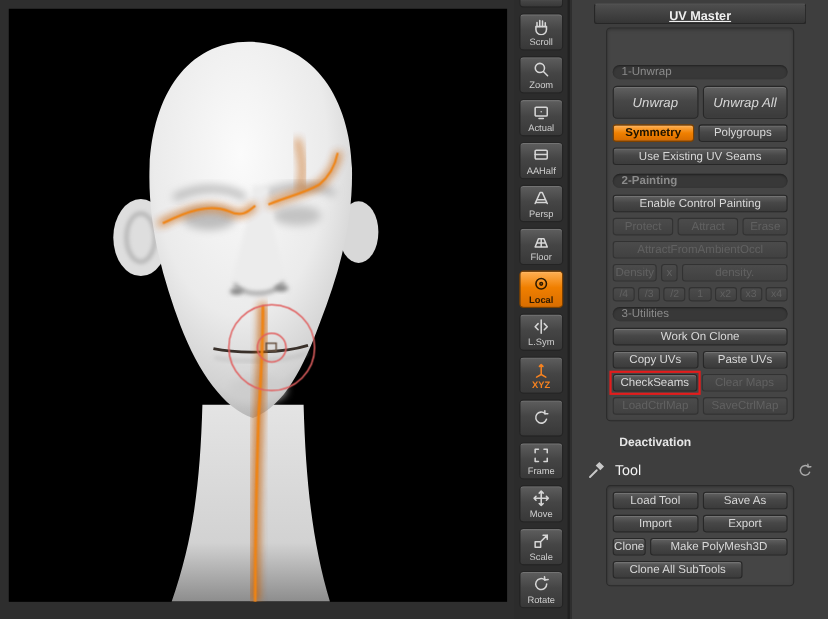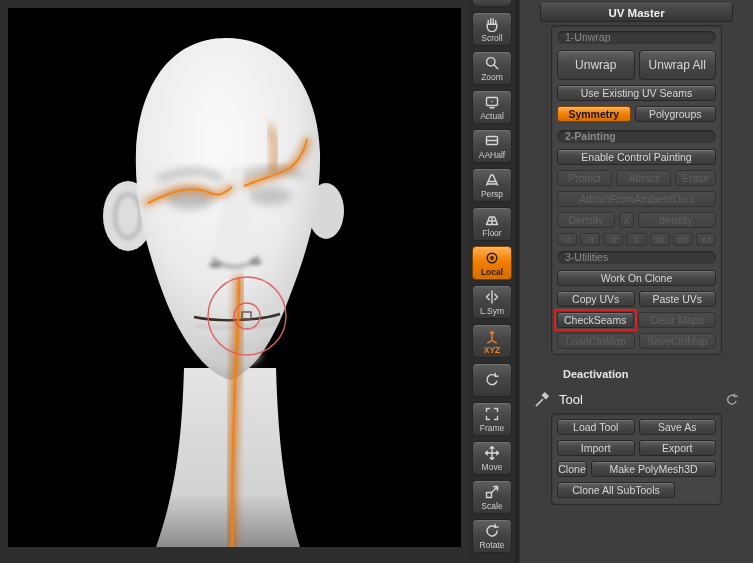--- a/index.html
+++ b/index.html
@@ -42,43 +42,43 @@
     background:#3e3e3e;box-sizing:border-box;
   }
   .tray-title{
     text-align:center;color:#ececec;font-size:12px;font-weight:bold;
     padding-top:5px;height:17px;
   }
   .palette-header{
     margin:3px 20px 0;height:17px;border-radius:3px;
     background:linear-gradient(#4e4e4e,#353535);
     border:1px solid #262626;border-top-color:#5a5a5a;
-    display:flex;align-items:center;justify-content:center;
-    color:#f0f0f0;font-size:11.5px;font-weight:bold;cursor:pointer;
+    display:flex;align-items:flex-end;justify-content:center;
+    color:#f0f0f0;font-size:11.5px;font-weight:bold;cursor:pointer;text-decoration:underline;
   }
   .content-box{
     margin:3px 31px 0;background:#454545;border:1px solid #2a2a2a;
     border-radius:4px;padding:5px;box-shadow:inset 0 1px 3px rgba(0,0,0,.25);
     box-sizing:border-box;
   }
   .strip{
     height:13px;line-height:13px;border-radius:7px;background:#383838;
     box-shadow:inset 0 1px 2px rgba(0,0,0,.45);
-    color:#8b8b8b;font-size:10.5px;padding:0 8px;margin-bottom:6px;
+    color:#8b8b8b;font-size:10.5px;padding:0 8px;margin-bottom:6px;margin-top:28px;
   }
   .row{display:flex;gap:4px;margin-bottom:5px;}
   .btn{
     background:linear-gradient(#616161,#474747 45%,#3b3b3b);
     border:1px solid #272727;border-radius:3px;
     box-shadow:inset 0 1px 0 rgba(255,255,255,.13);
     color:#d8d8d8;font-size:10.5px;height:16px;line-height:14px;
     display:flex;align-items:center;justify-content:center;
     box-sizing:border-box;cursor:pointer;white-space:nowrap;
   }
-  .btn-lg{height:30px;font-size:12px;border-radius:4px;}
+  .btn-lg{height:30px;font-size:12px;border-radius:4px;font-style:italic;}
   .btn-sm{height:13px;font-size:9.5px;}
   .btn.disabled{background:linear-gradient(#4b4b4b,#414141);color:#616161;border-color:#323232;box-shadow:none;}
   .btn.orange{
     background:linear-gradient(#ffb054,#f08000 50%,#d86d00);
     color:#1c1200;font-weight:bold;border-color:#7c4100;
   }
   .grow{flex:1;}
   .mt8{margin-top:8px;font-weight:bold;}
   .redbox-wrap{position:relative;flex:1;}
   .redbox-wrap .btn{width:100%;}
@@ -286,42 +286,42 @@
   </div>
 
   <div class="content-box">
     <div class="strip">1-Unwrap</div>
 
     <div class="row">
       <div class="btn btn-lg grow">Unwrap</div>
       <div class="btn btn-lg grow">Unwrap All</div>
     </div>
     <div class="row">
-      <div class="btn grow">Use Existing UV Seams</div>
-    </div>
-    <div class="row">
       <div class="btn orange" style="flex:0.9">Symmetry</div>
       <div class="btn grow">Polygroups</div>
+    </div>
+    <div class="row">
+      <div class="btn grow">Use Existing UV Seams</div>
     </div>
 
     <div class="strip mt8">2-Painting</div>
 
     <div class="row">
       <div class="btn grow">Enable Control Painting</div>
     </div>
     <div class="row">
       <div class="btn disabled" style="flex:1.1">Protect</div>
       <div class="btn disabled" style="flex:1.1">Attract</div>
       <div class="btn disabled" style="flex:0.8">Erase</div>
     </div>
     <div class="row">
       <div class="btn disabled grow">AttractFromAmbientOccl</div>
     </div>
     <div class="row">
-      <div class="btn disabled" style="width:58px">Density</div>
+      <div class="btn disabled" style="width:40px">Density</div>
       <div class="btn disabled" style="width:15px">x</div>
       <div class="btn disabled grow">density.</div>
     </div>
     <div class="row" style="gap:3px">
       <div class="btn btn-sm disabled grow">/4</div>
       <div class="btn btn-sm disabled grow">/3</div>
       <div class="btn btn-sm disabled grow">/2</div>
       <div class="btn btn-sm disabled grow">1</div>
       <div class="btn btn-sm disabled grow">x2</div>
       <div class="btn btn-sm disabled grow">x3</div>

